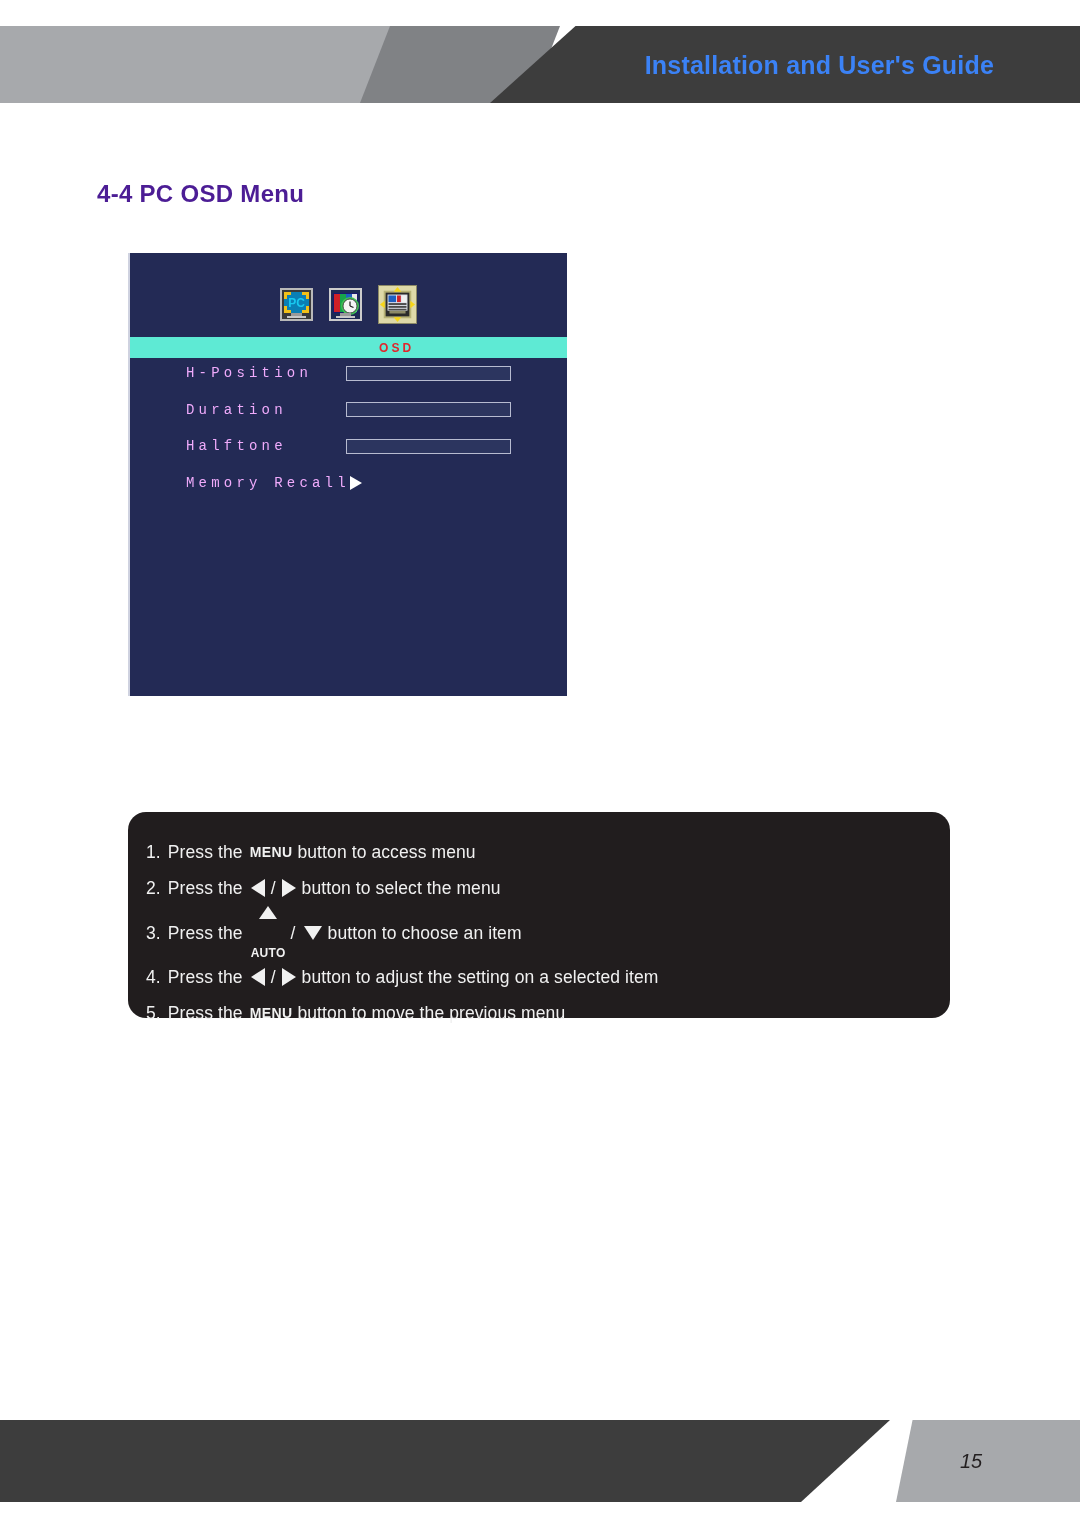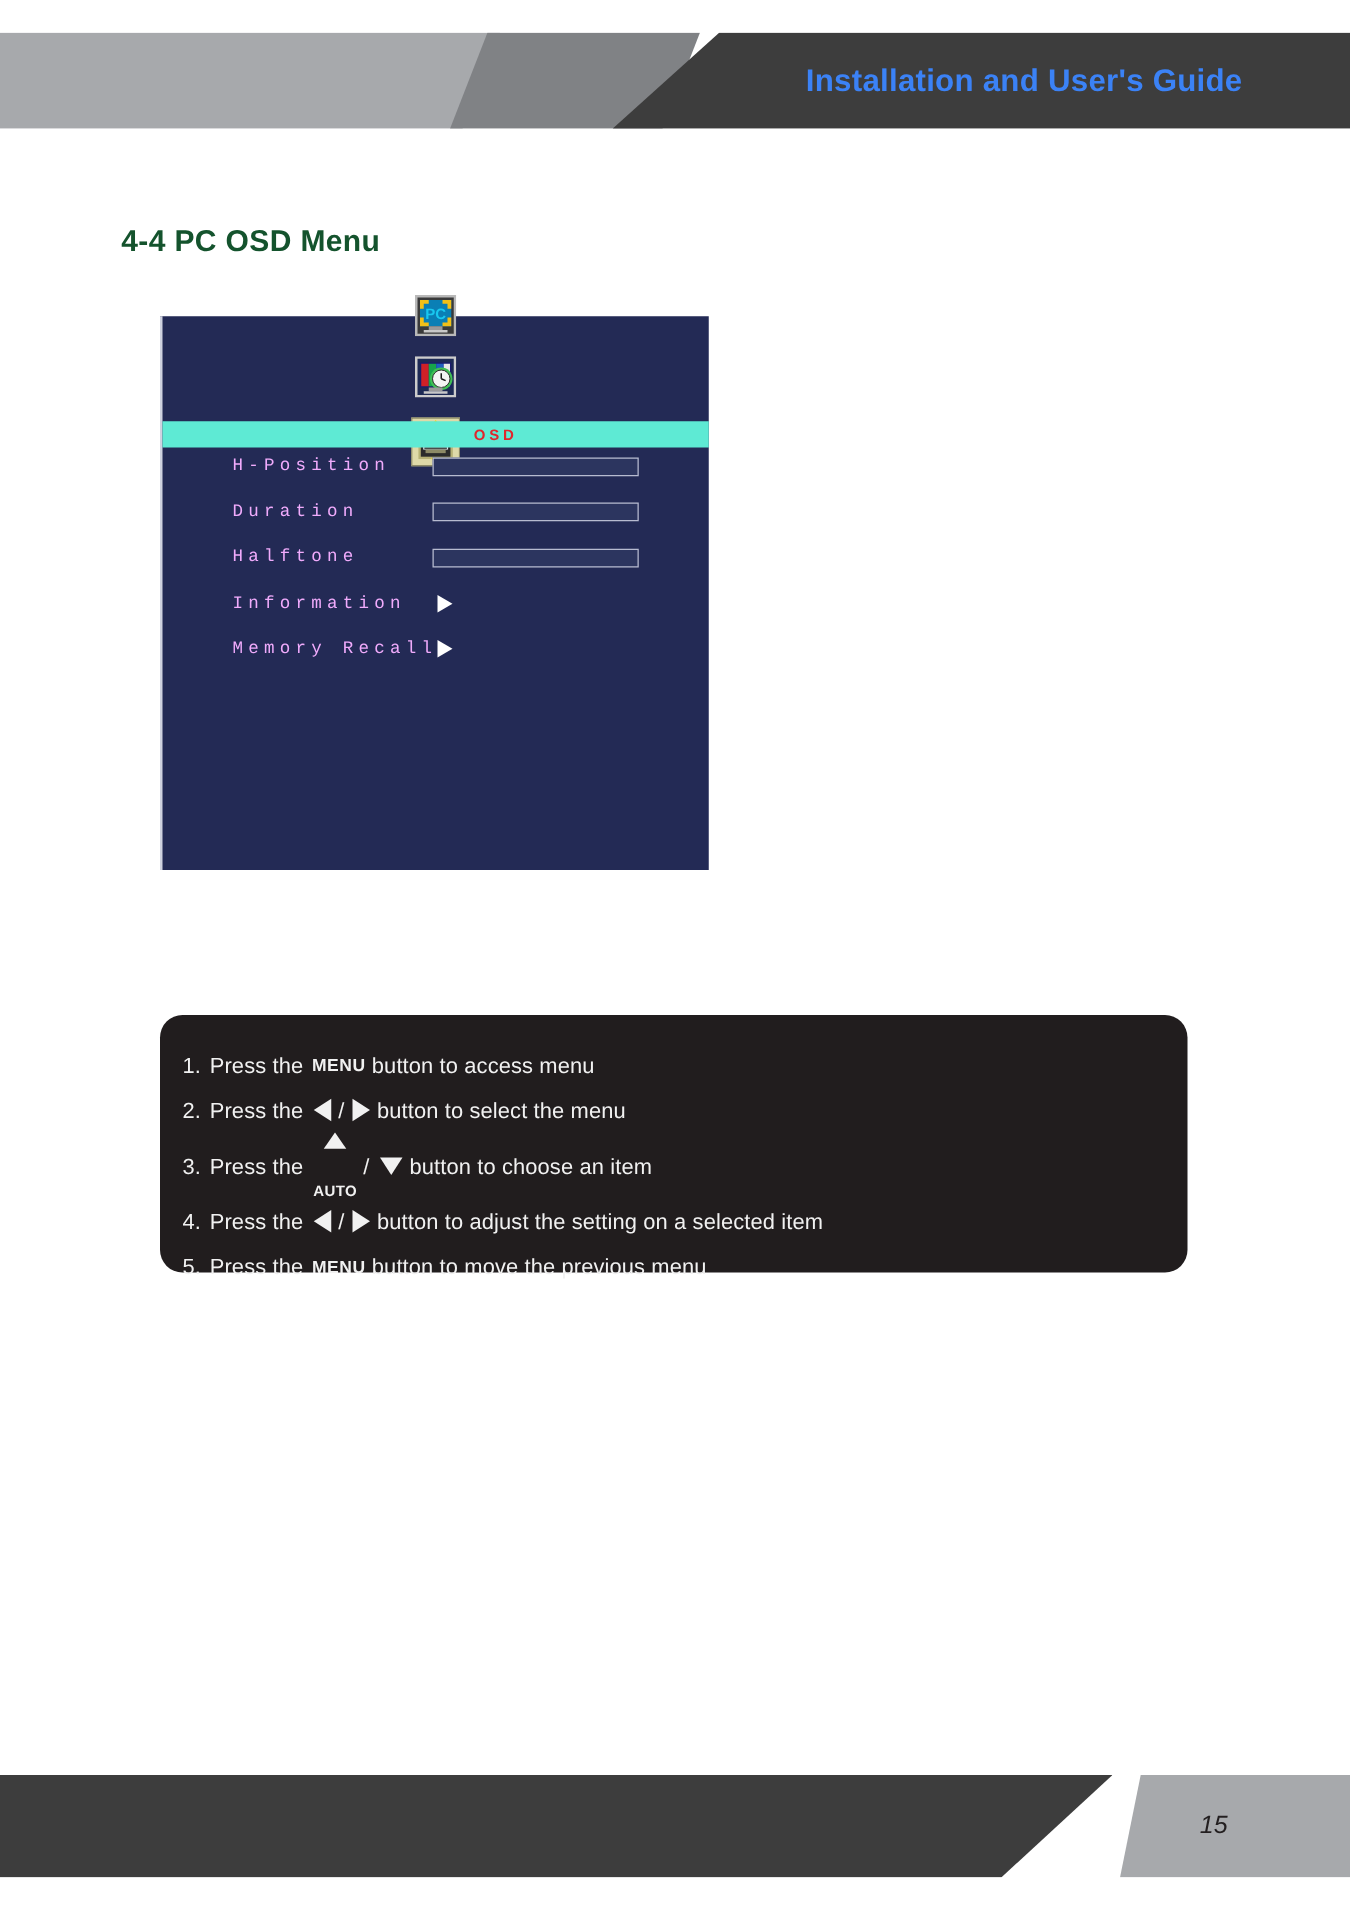--- a/index.html
+++ b/index.html
@@ -58,21 +58,21 @@
     white-space: nowrap;
   }
 
   
   #section-title {
     position: absolute;
     left: 97px;
     top: 180px;
     font-size: 24px;
     font-weight: bold;
-    color: #14532d;
+    color: #4c1d95;
     letter-spacing: 0.3px;
     white-space: nowrap;
   }
 
   
   #osd-panel {
     position: absolute;
     left: 128px;
     top: 253px;
     width: 439px;
@@ -84,21 +84,20 @@
   #osd-icons {
     position: absolute;
     left: 0;
     top: 29px;
     width: 100%;
     height: 44px;
     display: flex;
     justify-content: center;
     align-items: center;
     gap: 16px;
-    flex-direction: column;
   }
   .osd-icon {
     width: 33px;
     height: 33px;
     position: relative;
     box-sizing: border-box;
     flex: 0 0 auto;
   }
   .osd-icon.sel {
     width: 39px;
@@ -383,24 +382,20 @@
       </span>
     </div>
 
     <div class="osd-row">
       <span class="osd-label">Halftone</span>
       <span class="osd-bar">
         <span class="osd-bar-fill" style="width:52%"></span>
       </span>
     </div>
 
-    <div class="osd-row">
-      <span class="osd-label">Information</span>
-      <span class="osd-arrow"></span>
-    </div>
 
     <div class="osd-row">
       <span class="osd-label">Memory Recall</span>
       <span class="osd-arrow"></span>
     </div>
 
   </div>
 </div>
 
 <div id="instructions">

